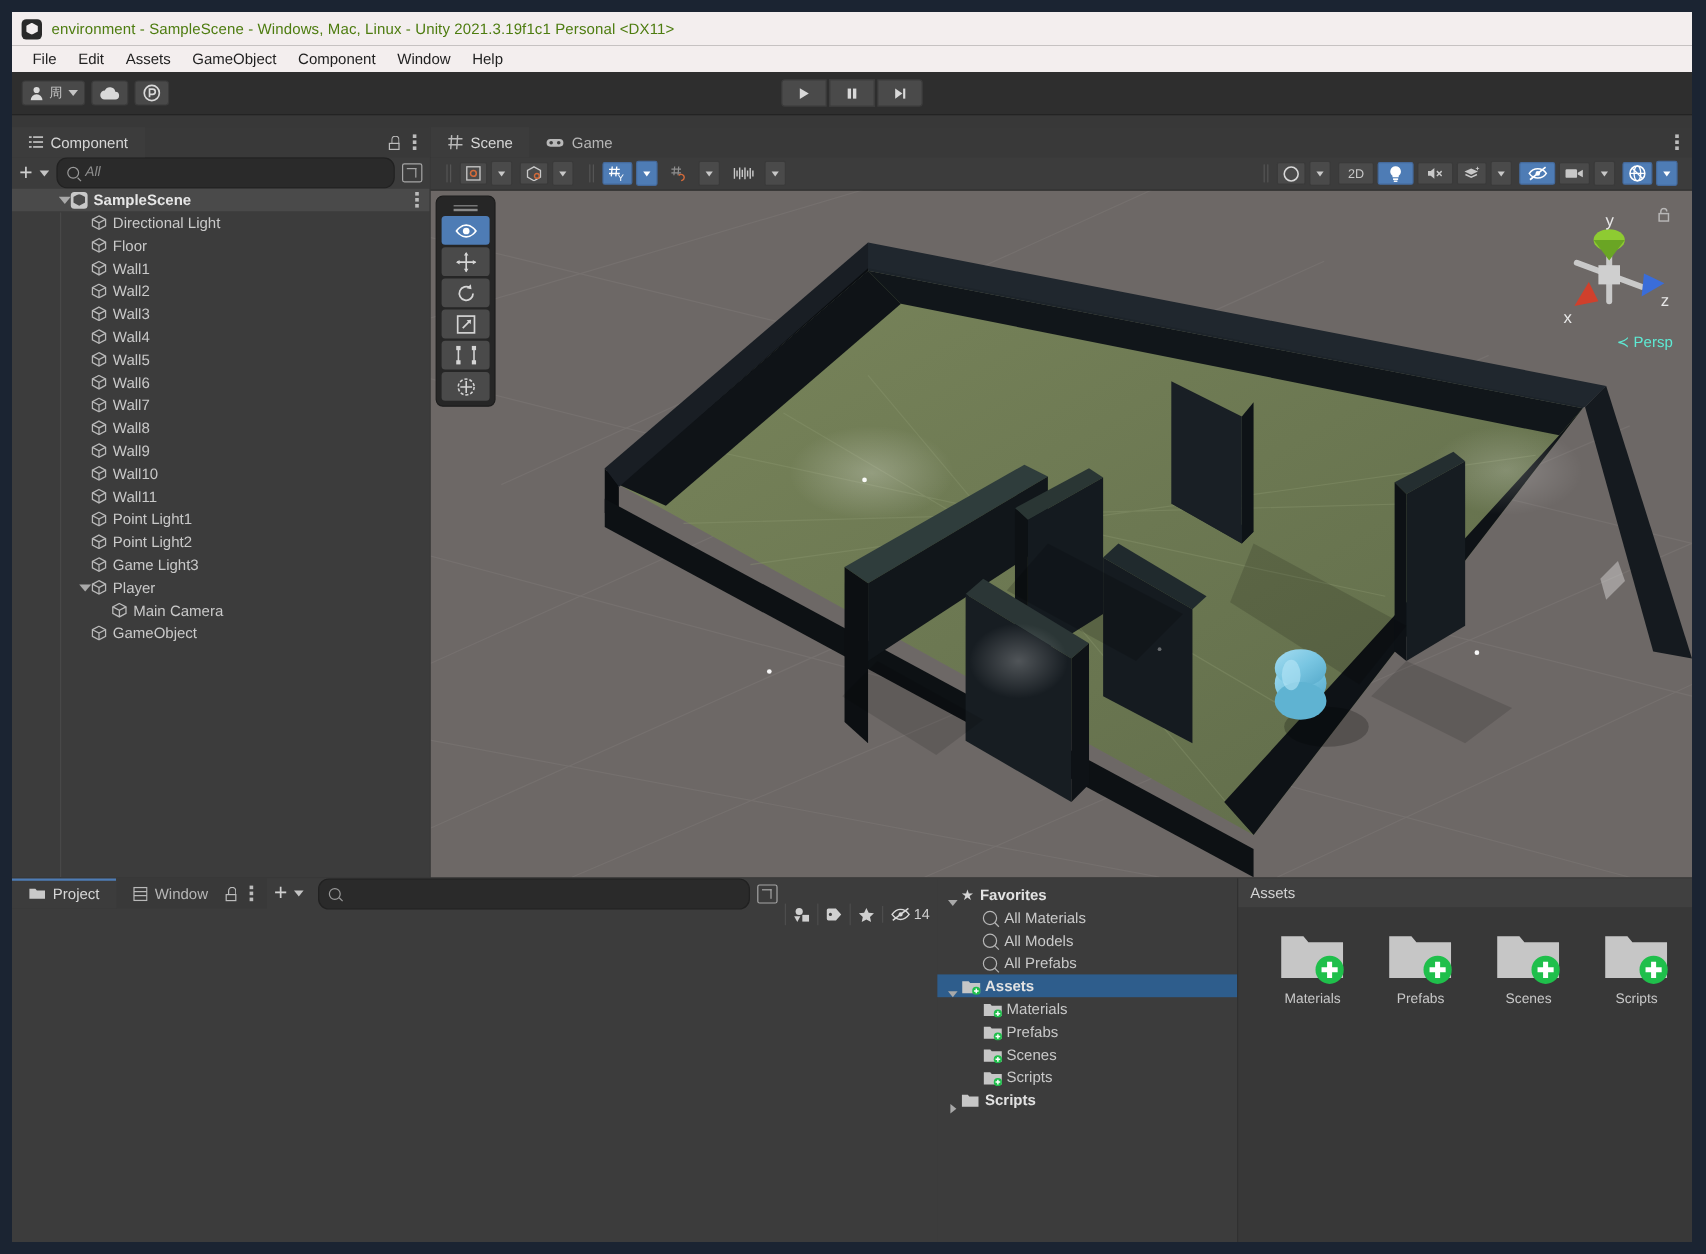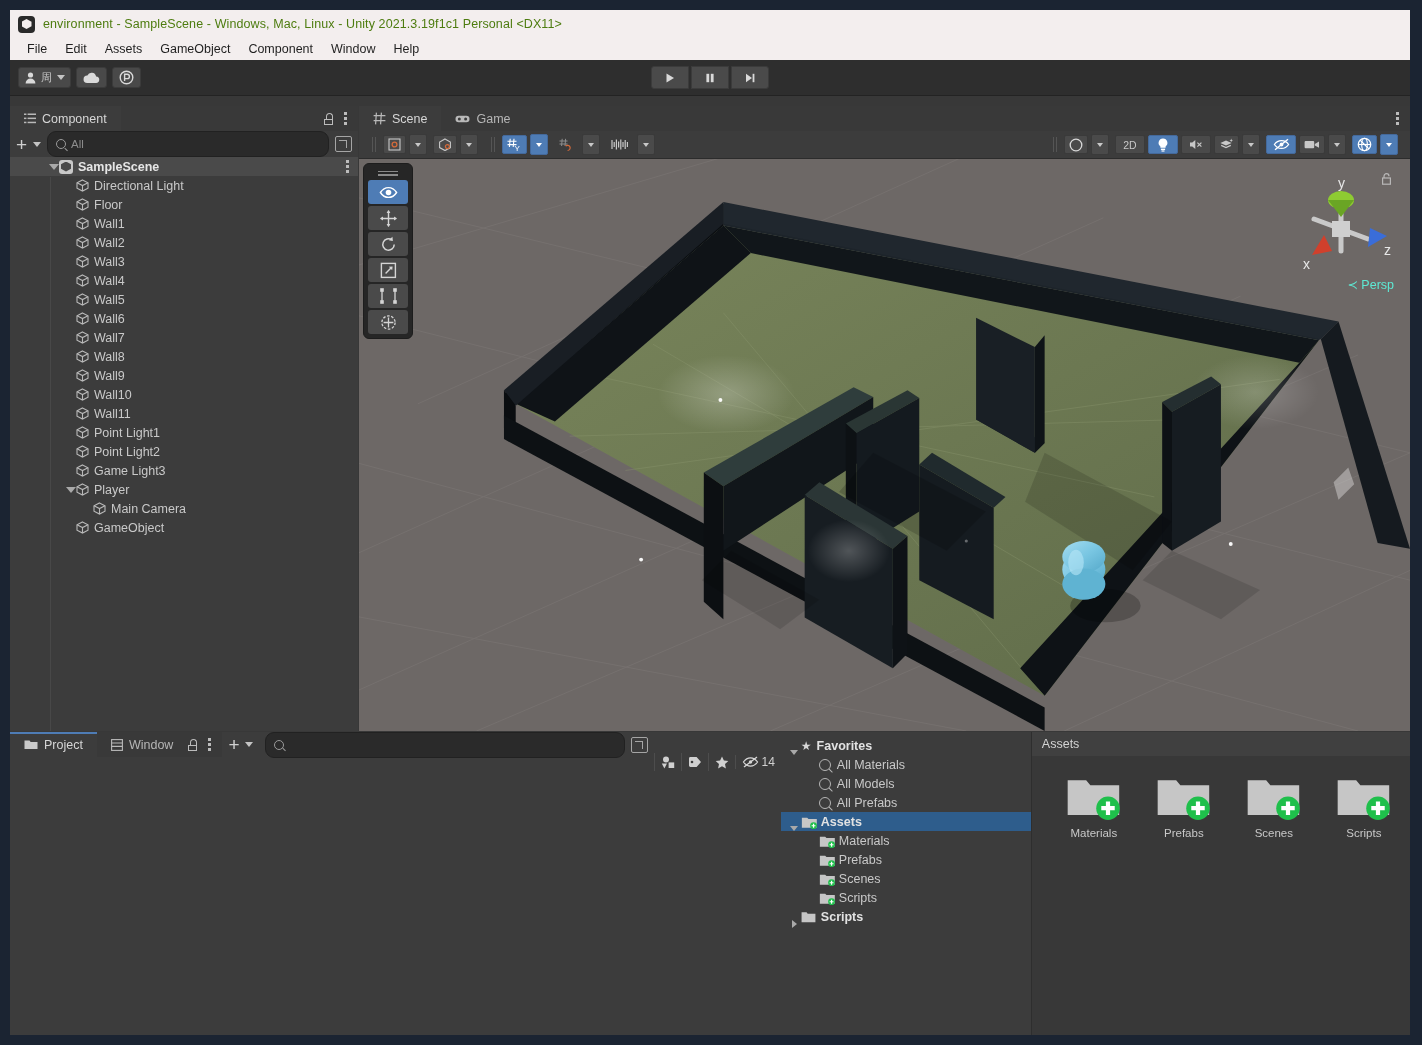--- a/index.html
+++ b/index.html
@@ -42,21 +42,21 @@
   .kebab i{width:3px;height:3px;background:#bcbcbc;display:block;}
   .lock{width:11px;height:12px;position:relative;}
   .lock:before{content:"";position:absolute;left:1px;bottom:0;width:9px;height:6px;border:1.3px solid #bcbcbc;box-sizing:border-box;}
   .lock:after{content:"";position:absolute;left:3px;top:0;width:7px;height:7px;border:1.3px solid #bcbcbc;border-bottom:none;border-radius:4px 4px 0 0;box-sizing:border-box;}
 
   
   .hierarchy{position:absolute;left:0;top:96px;width:348px;bottom:304px;background:#3c3c3c;display:flex;flex-direction:column;}
   .h-toolbar{height:26px;background:#3c3c3c;display:flex;align-items:center;padding:0 6px;gap:6px;}
   .plus{color:#cfcfcf;font-size:19px;line-height:1;font-weight:300;}
   .srch{flex:1;height:17px;background:#2a2a2a;border:1px solid #212121;border-radius:9px;display:flex;align-items:center;
-    padding:12px 8px;box-sizing:border-box;gap:5px;}
+    padding:12px 8px;box-sizing:border-box;gap:5px;font-style:italic;}
   .srch .mag{width:8px;height:8px;border:1.3px solid #9a9a9a;border-radius:50%;position:relative;flex:none;}
   .srch .mag:after{content:"";position:absolute;right:-3px;bottom:-2px;width:4px;height:1.3px;background:#9a9a9a;transform:rotate(45deg);}
   .srch span{font-size:11.5px;color:#8d8d8d;}
   .srch-ext{width:15px;height:14px;border:1.4px solid #a5a5a5;border-radius:2px;position:relative;flex:none;}
   .srch-ext:after{content:"";position:absolute;left:3px;top:3px;width:7px;height:7px;border:1.4px solid #a5a5a5;border-left:none;border-bottom:none;transform:rotate(0deg);}
 
   .h-list{flex:1;overflow:hidden;position:relative;}
   .indent-line{position:absolute;left:40px;top:20px;bottom:0;width:1px;background:#484848;}
   .row{height:19px;display:flex;align-items:center;font-size:12.5px;color:#c9c9c9;padding-right:8px;position:relative;}
   .row.scene-root{background:#4a4a4a;color:#e6e6e6;font-weight:bold;}

